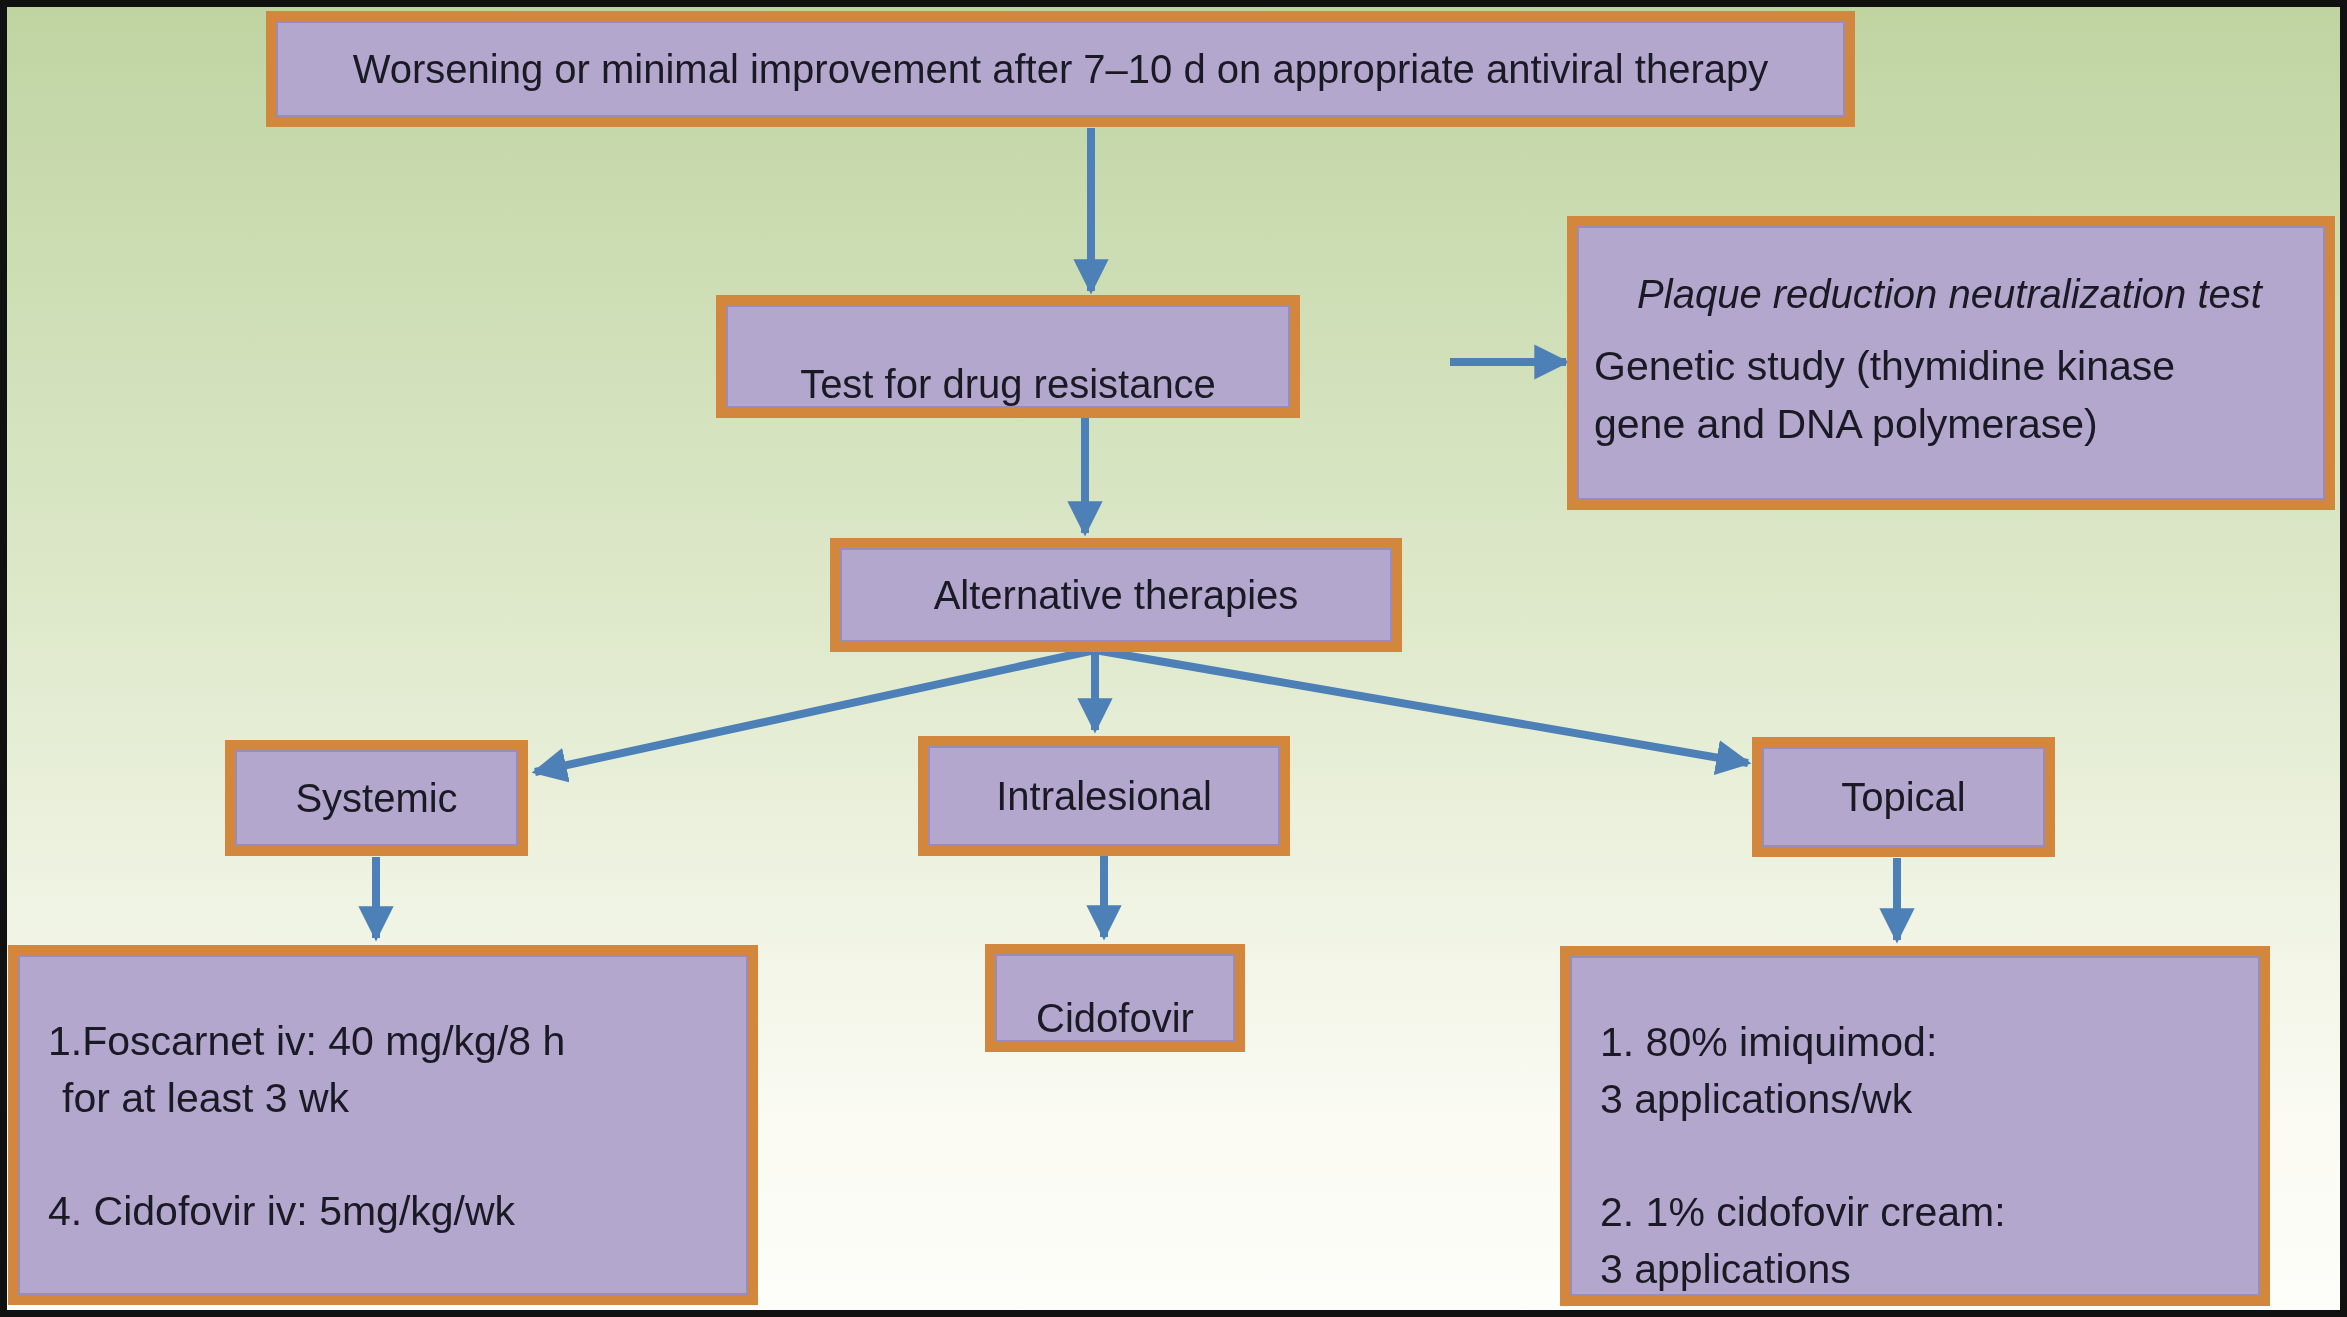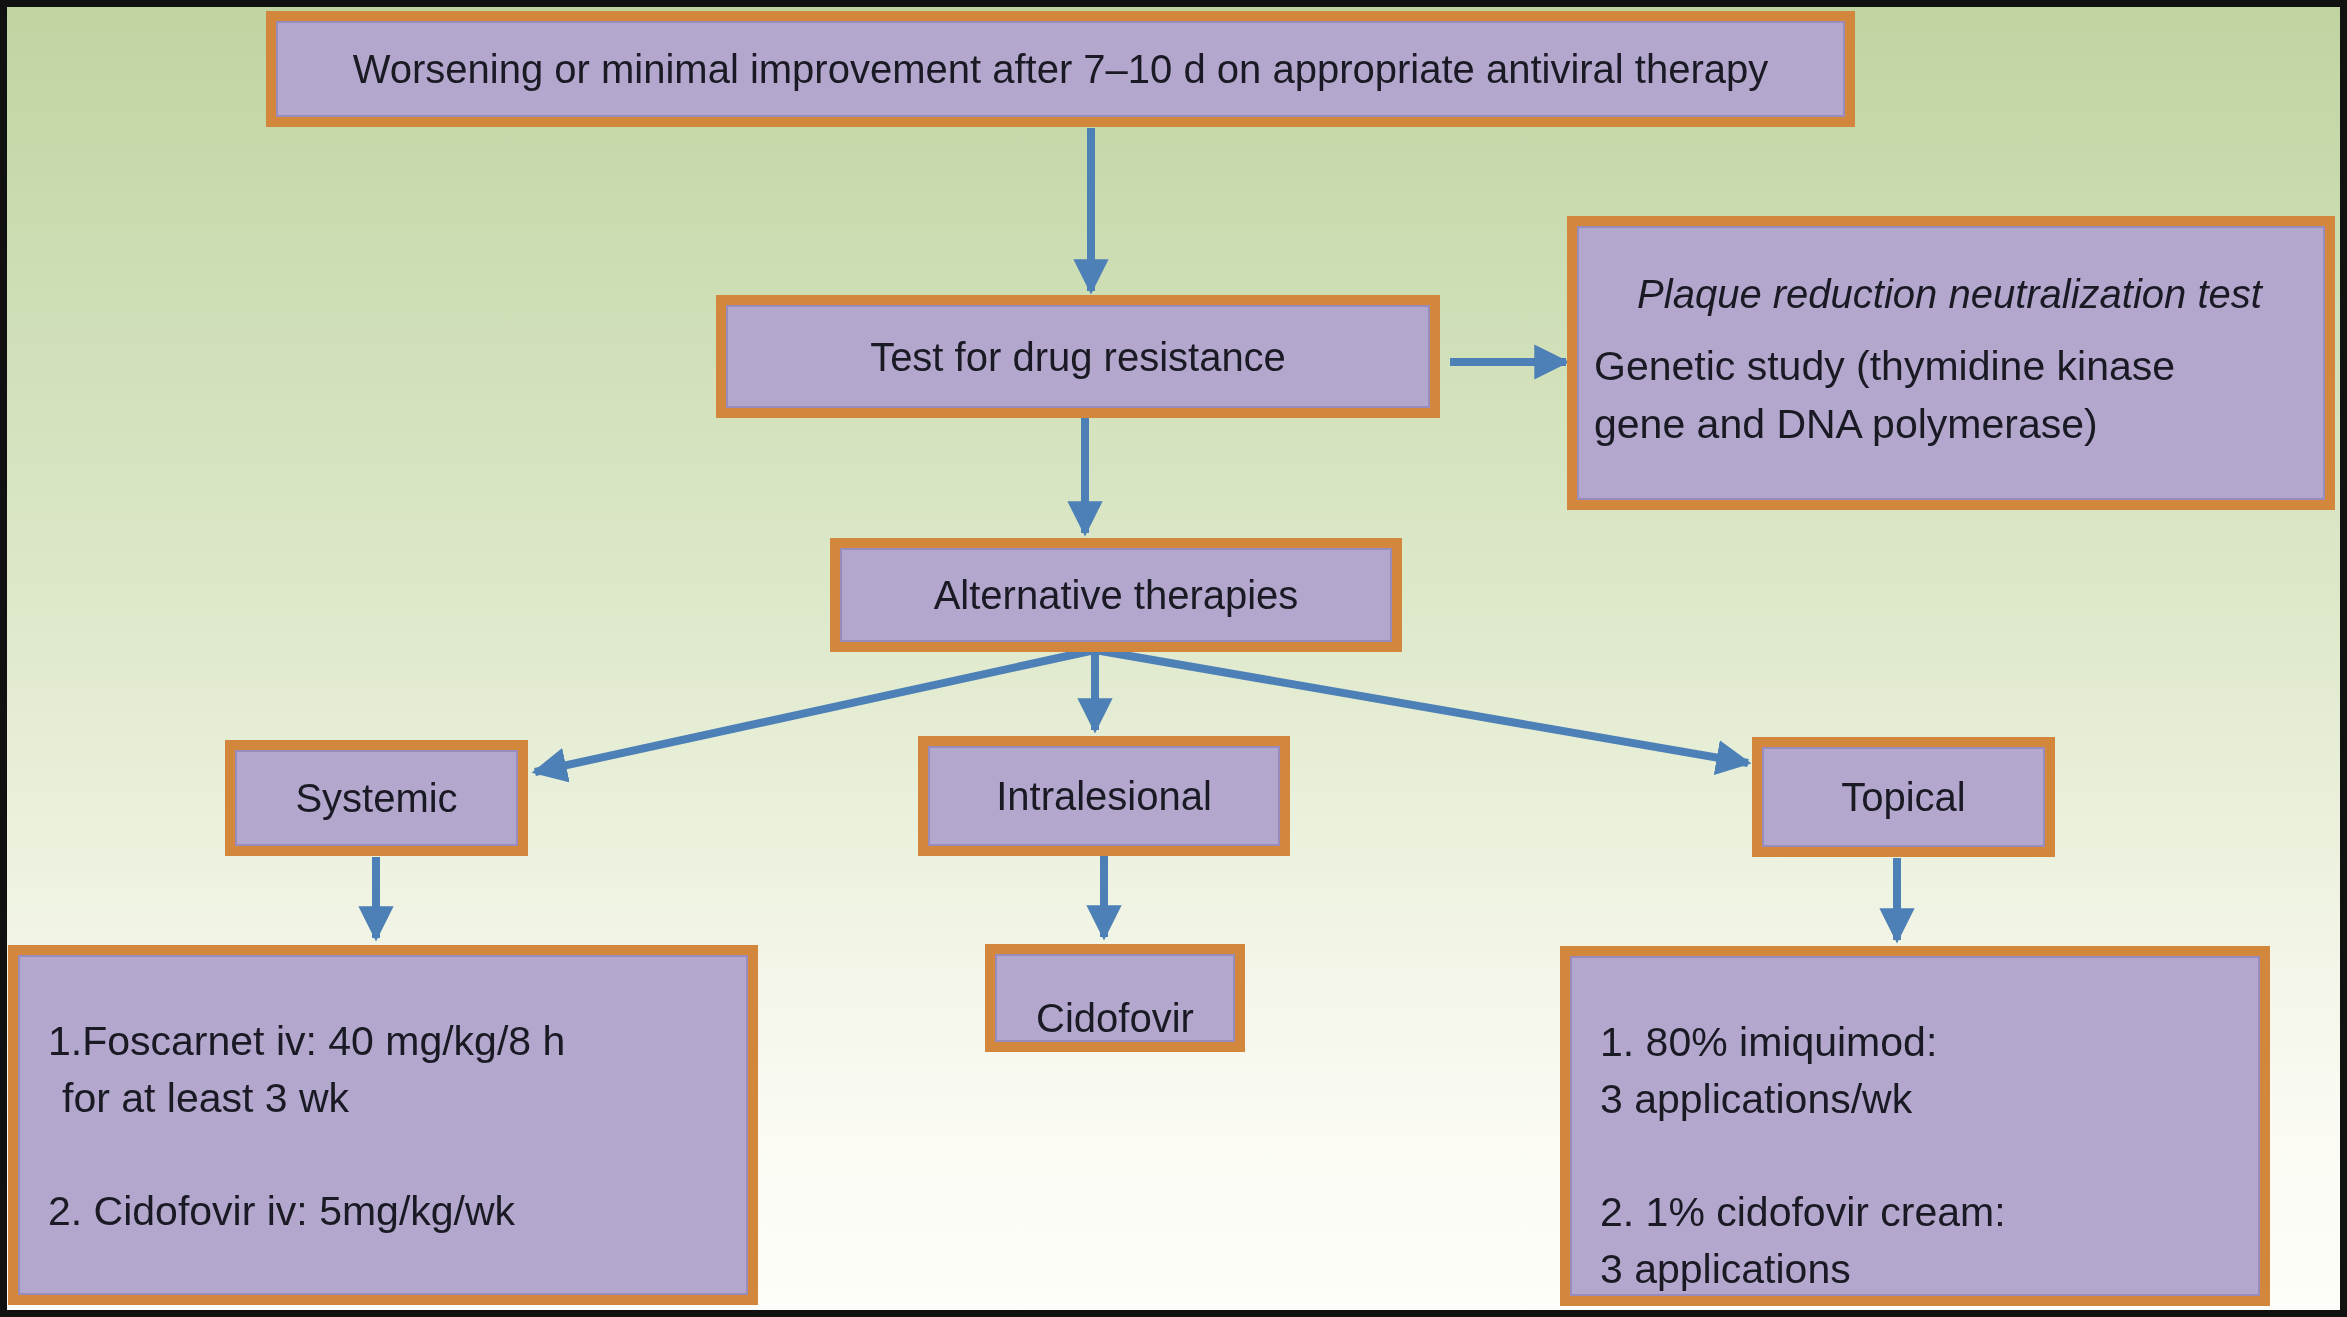--- a/index.html
+++ b/index.html
@@ -54,21 +54,21 @@
       <line x1="369" y1="850" x2="369" y2="931" marker-end="url(#ah)"></line>
       <line x1="1097" y1="849" x2="1097" y2="930" marker-end="url(#ah)"></line>
       <line x1="1890" y1="851" x2="1890" y2="933" marker-end="url(#ah)"></line>
     </g>
   </svg>
 
   <div class="node center" style="left:259px;top:4px;width:1589px;height:116px;">
     <span class="big-label">Worsening or minimal improvement after 7–10 d on appropriate antiviral therapy</span>
   </div>
 
-  <div class="node center" style="left:709px;top:288px;width:724px;height:123px;">
+  <div class="node center" style="left:709px;top:288px;width:584px;height:123px;align-items:flex-end;">
     <span class="label">Test for drug resistance</span>
   </div>
 
   <div class="node diag" style="left:1560px;top:209px;width:768px;height:294px;">
     <div class="diag-title">Plaque reduction neutralization test</div>
     <div class="diag-line">Genetic study (thymidine kinase</div>
     <div class="diag-line">gene and DNA polymerase)</div>
   </div>
 
   <div class="node center" style="left:823px;top:531px;width:572px;height:114px;">
@@ -87,21 +87,21 @@
     <span class="label">Topical</span>
   </div>
 
   <div class="node center" style="left:978px;top:937px;width:260px;height:108px;align-items:flex-end;">
     <span class="label">Cidofovir</span>
   </div>
 
   <div class="node details" style="left:1px;top:938px;width:750px;height:360px;">
     <div class="line">1.Foscarnet iv: 40 mg/kg/8 h</div>
     <div class="line indent">for at least 3 wk</div>
-    <div class="line item2">2. Cidofovir iv: 5mg/kg/wk</div>
+    <div class="line item2">4. Cidofovir iv: 5mg/kg/wk</div>
   </div>
 
   <div class="node details" style="left:1553px;top:939px;width:710px;height:360px;">
     <div class="line">1. 80% imiquimod:</div>
     <div class="line">3 applications/wk</div>
     <div class="line item2">2. 1% cidofovir cream:</div>
     <div class="line">3 applications</div>
   </div>
 
 </div>

